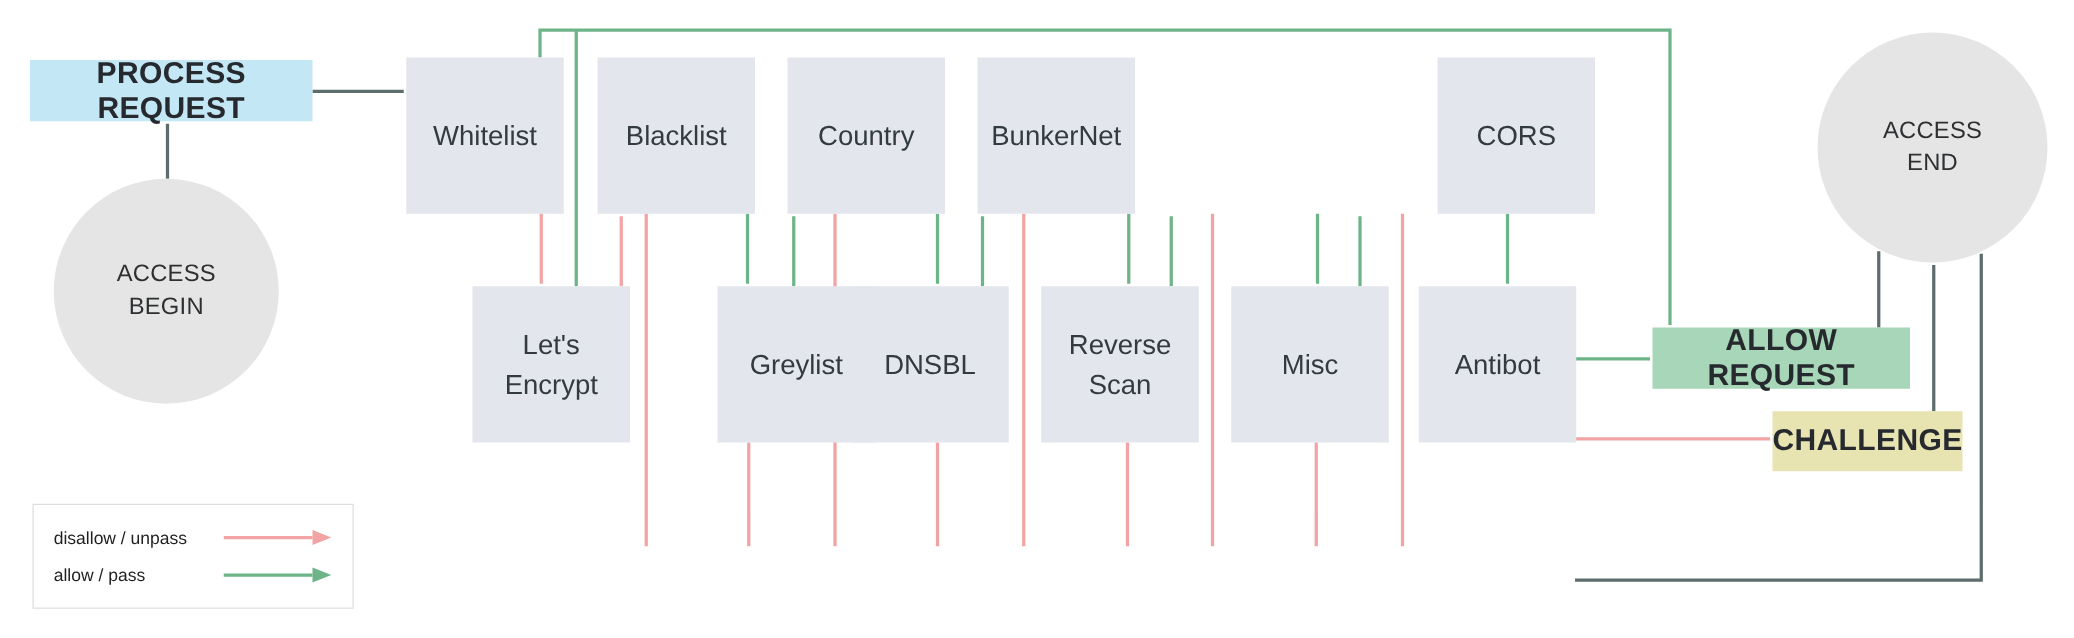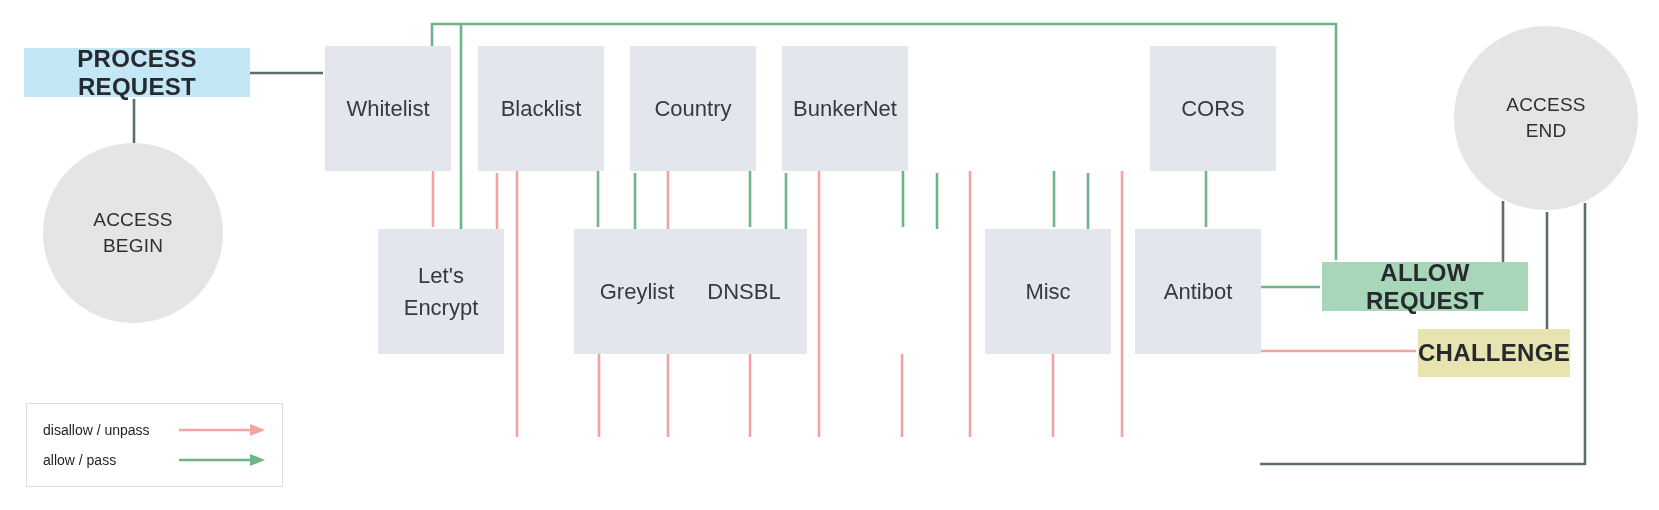--- a/index.html
+++ b/index.html
@@ -131,20 +131,23 @@
 
   <div class="node module" style="left:378px;top:229px;">
       <span>Let's Encrypt</span>
     </div>
   <div class="node module" style="left:530px;top:229px;margin-left:44px;">
       <span>Greylist</span>
     </div>
   <div class="node module" style="left:681px;top:229px;">
       <span>DNSBL</span>
     </div>
+  <div class="node module" style="left:833px;top:229px;">
+      <span>Reverse Scan</span>
+    </div>
   <div class="node module" style="left:985px;top:229px;">
       <span>Misc</span>
     </div>
   <div class="node module" style="left:1135px;top:229px;">
       <span>Antibot</span>
     </div>
 
   <div class="legend">
     <div class="legend-row">
       <span class="lbl">disallow / unpass</span>

